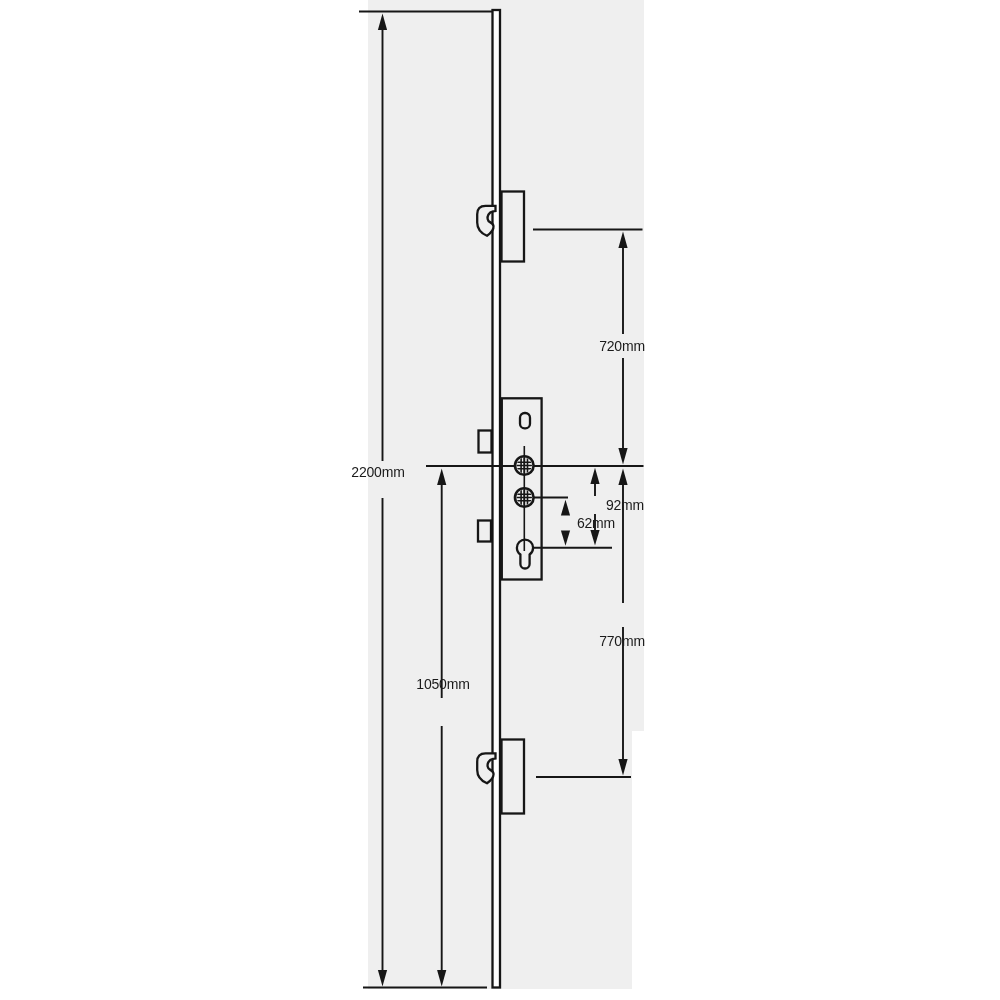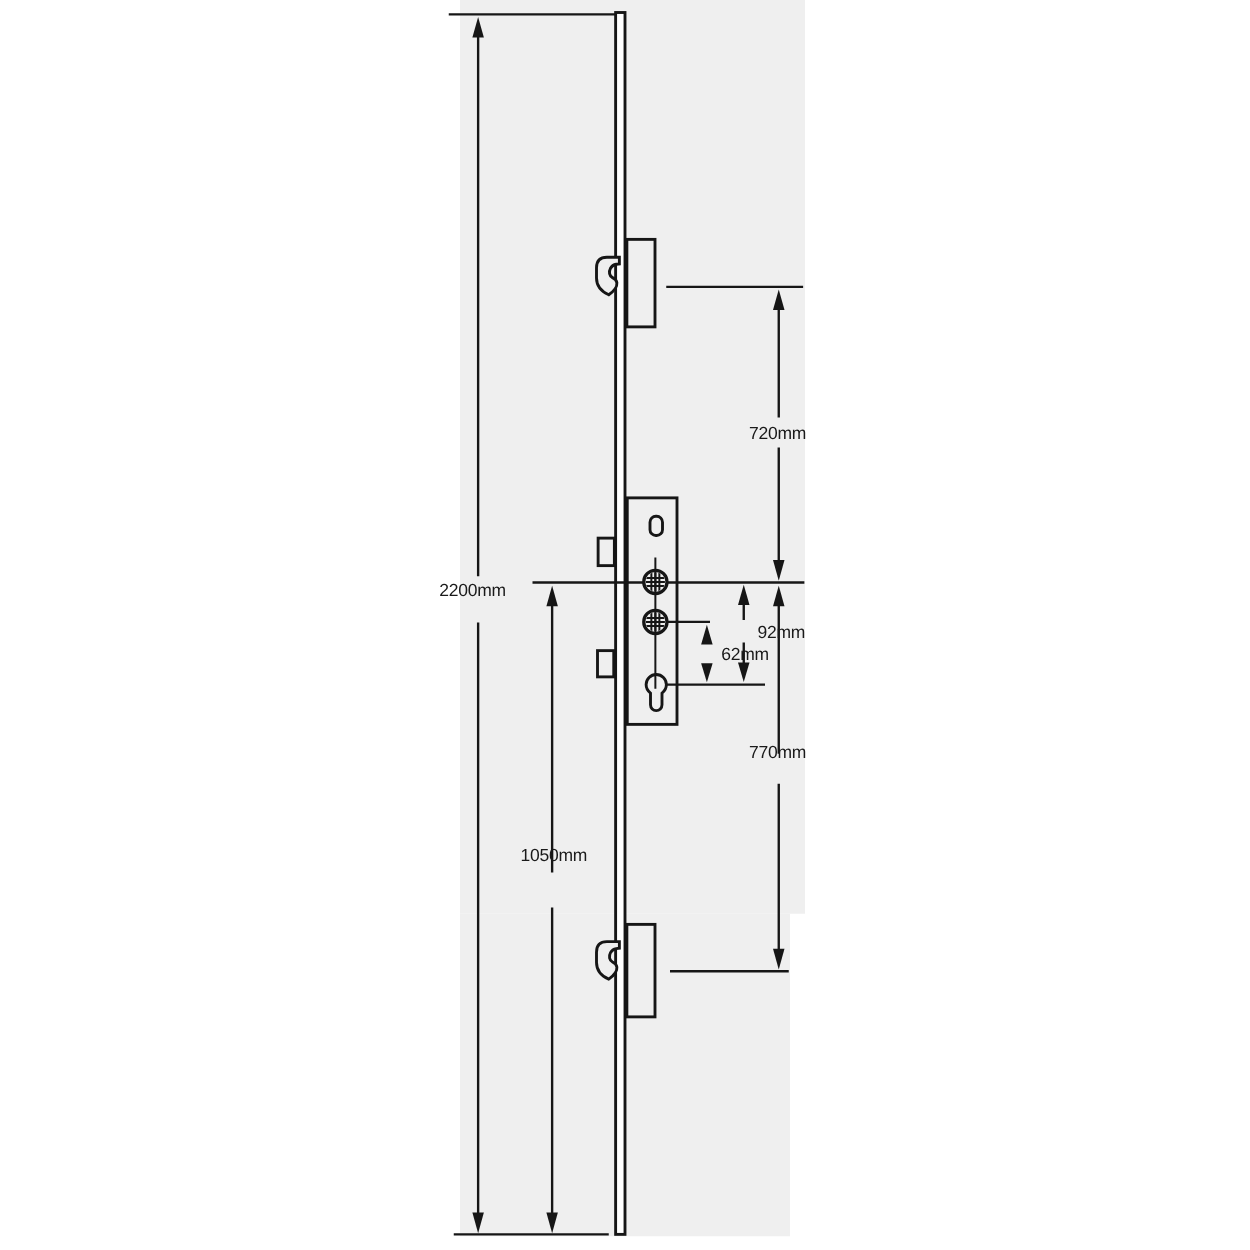--- a/index.html
+++ b/index.html
@@ -157,15 +157,15 @@
                a8.1 8.1 0 0 1 8.1 -8.1 z"></path>
 
       <line class="hatch" x1="524.3" y1="446" x2="524.3" y2="551"></line>
     </g>
   </svg>
 
   <div class="dim-label" style="left:378px; top:472px;text-align:center;">2200mm</div>
   <div class="dim-label" style="left:622px; top:346px;">720mm</div>
   <div class="dim-label" style="left:597px; top:505px;margin-left:28px;">92mm</div>
   <div class="dim-label" style="left:596px; top:523px;">62mm</div>
-  <div class="dim-label" style="left:622px; top:601px;">770mm</div>
+  <div class="dim-label" style="left:622px; top:641px;">770mm</div>
   <div class="dim-label" style="left:443px; top:684px;">1050mm</div>
 </div>
 
 </body></html>

